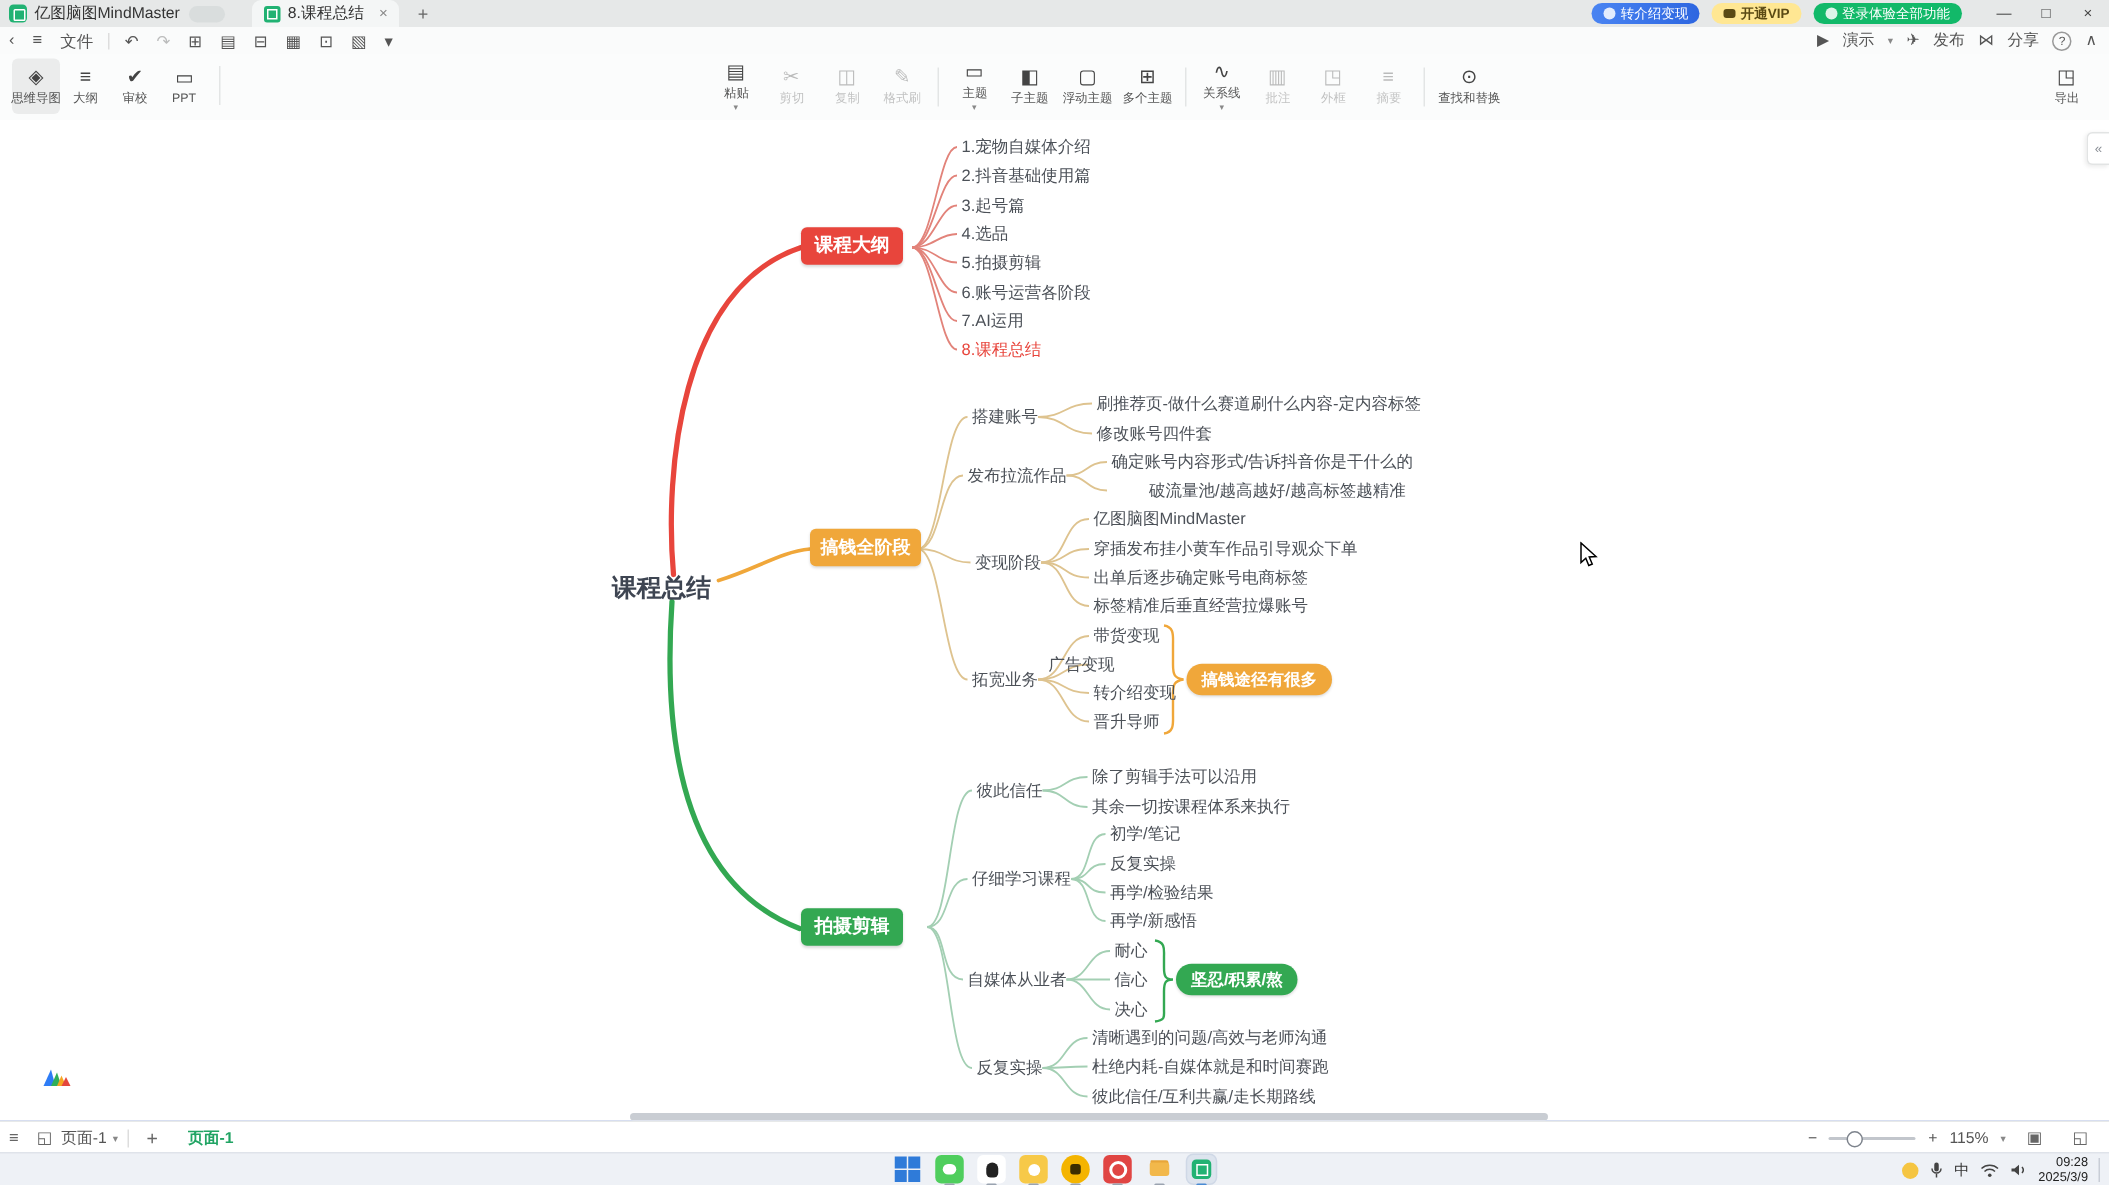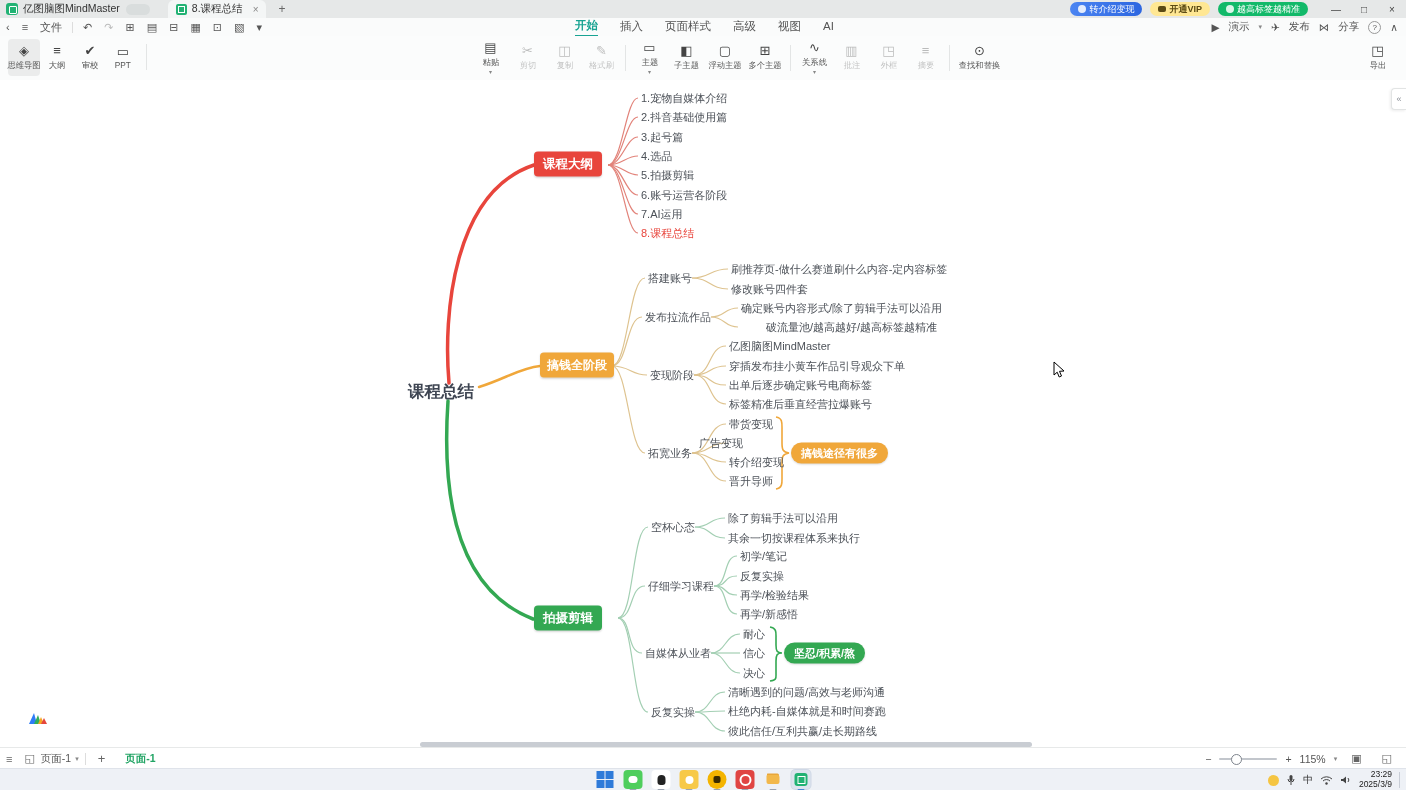--- a/index.html
+++ b/index.html
@@ -97,21 +97,21 @@
       <div class="pill pill-coupon">
         <span class="mini-ic"></span>
         <span>转介绍变现</span>
       </div>
       <div class="pill pill-vip">
         <span class="mini-ic dark"></span>
         <span>开通VIP</span>
       </div>
       <div class="pill pill-login">
         <span class="mini-ic"></span>
-        <span>越高标签越精准</span>
+        <span>登录体验全部功能</span>
       </div>
       <div class="winbtns">
         <span class="winbtn">—</span>
         <span class="winbtn">□</span>
         <span class="winbtn">×</span>
       </div>
     </div>
   </div>
 
   <div class="menurow">
@@ -122,28 +122,20 @@
     <span class="mi">↶</span>
     <span class="mi dim">↷</span>
     <span class="mi">⊞</span>
     <span class="mi">▤</span>
     <span class="mi">⊟</span>
     <span class="mi">▦</span>
     <span class="mi">⊡</span>
     <span class="mi">▧</span>
     <span class="mi">▾</span>
 
-    <div class="menutabs">
-      <span class="mtab active">开始</span>
-      <span class="mtab">插入</span>
-      <span class="mtab">页面样式</span>
-      <span class="mtab">高级</span>
-      <span class="mtab">视图</span>
-      <span class="mtab">AI</span>
-    </div>
 
     <div class="menuright">
       <span>▶</span>
       <span>演示</span>
       <span style="font-size:7px;color:#888">▾</span>
       <span>✈</span>
       <span>发布</span>
       <span>⋈</span>
       <span>分享</span>
       <span style="border:1px solid #999;border-radius:50%;width:11px;height:11px;display:inline-flex;align-items:center;justify-content:center;font-size:8px;">?</span>
@@ -311,36 +303,36 @@
     <div class="node" style="left:641px;top:95px">5.拍摄剪辑</div>
     <div class="node" style="left:641px;top:115px">6.账号运营各阶段</div>
     <div class="node" style="left:641px;top:134px">7.AI运用</div>
     <div class="node red" style="left:641px;top:153px">8.课程总结</div>
 
     <div class="bbox" style="left:540px;top:285px;background:#f0a73a;font-size:12px;padding:4px 7px">搞钱全阶段</div>
     <div class="node" style="left:648px;top:198px">搭建账号</div>
     <div class="node" style="left:731px;top:189px">刷推荐页-做什么赛道刷什么内容-定内容标签</div>
     <div class="node" style="left:731px;top:209px">修改账号四件套</div>
     <div class="node" style="left:645px;top:237px">发布拉流作品</div>
-    <div class="node" style="left:741px;top:228px">确定账号内容形式/除了剪辑手法可以沿用</div>
+    <div class="node" style="left:741px;top:228px">确定账号内容形式/告诉抖音你是干什么的</div>
     <div class="node" style="left:766px;top:247px">破流量池/越高越好/越高标签越精准</div>
     <div class="node" style="left:650px;top:295px">变现阶段</div>
     <div class="node" style="left:729px;top:266px">亿图脑图MindMaster</div>
     <div class="node" style="left:729px;top:286px">穿插发布挂小黄车作品引导观众下单</div>
     <div class="node" style="left:729px;top:305px">出单后逐步确定账号电商标签</div>
     <div class="node" style="left:729px;top:324px">标签精准后垂直经营拉爆账号</div>
     <div class="node" style="left:648px;top:373px">拓宽业务</div>
     <div class="node" style="left:729px;top:344px">带货变现</div>
     <div class="node" style="left:699px;top:363px">广告变现</div>
     <div class="node" style="left:729px;top:382px">转介绍变现</div>
     <div class="node" style="left:729px;top:401px">晋升导师</div>
     <div class="callout" style="left:791px;top:373px;background:#f0a73a">搞钱途径有很多</div>
 
     <div class="bbox" style="left:534px;top:538px;background:#33a852">拍摄剪辑</div>
-    <div class="node" style="left:651px;top:447px">空杯心态</div>
+    <div class="node" style="left:651px;top:447px">彼此信任</div>
     <div class="node" style="left:728px;top:438px">除了剪辑手法可以沿用</div>
     <div class="node" style="left:728px;top:458px">其余一切按课程体系来执行</div>
     <div class="node" style="left:648px;top:506px">仔细学习课程</div>
     <div class="node" style="left:740px;top:476px">初学/笔记</div>
     <div class="node" style="left:740px;top:496px">反复实操</div>
     <div class="node" style="left:740px;top:515px">再学/检验结果</div>
     <div class="node" style="left:740px;top:534px">再学/新感悟</div>
     <div class="node" style="left:645px;top:573px">自媒体从业者</div>
     <div class="node" style="left:743px;top:554px">耐心</div>
     <div class="node" style="left:743px;top:573px">信心</div>
@@ -442,20 +434,20 @@
       <svg width="13" height="10">
           <path d="M1,4 a8,8 0 0 1 11,0" stroke="#444" fill="none"></path>
           <path d="M3,6 a5,5 0 0 1 7,0" stroke="#444" fill="none"></path>
           <circle cx="6.5" cy="8.5" r="1.2" fill="#444"></circle>
         </svg>
       <svg width="12" height="10">
           <path d="M1,4 L3,4 L6,1.5 L6,8.5 L3,6 L1,6 Z" fill="#444"></path>
           <path d="M8,3 a3,3 0 0 1 0,4" stroke="#444" fill="none"></path>
         </svg>
       <div class="clock">
-        <div>23:29</div>
+        <div>09:28</div>
         <div>2025/3/9</div>
       </div>
       <span style="width:2px;height:16px;border-left:1px solid #c8cdd6;display:inline-block"></span>
     </div>
   </div>
 
 </div>
 
 </body></html>

